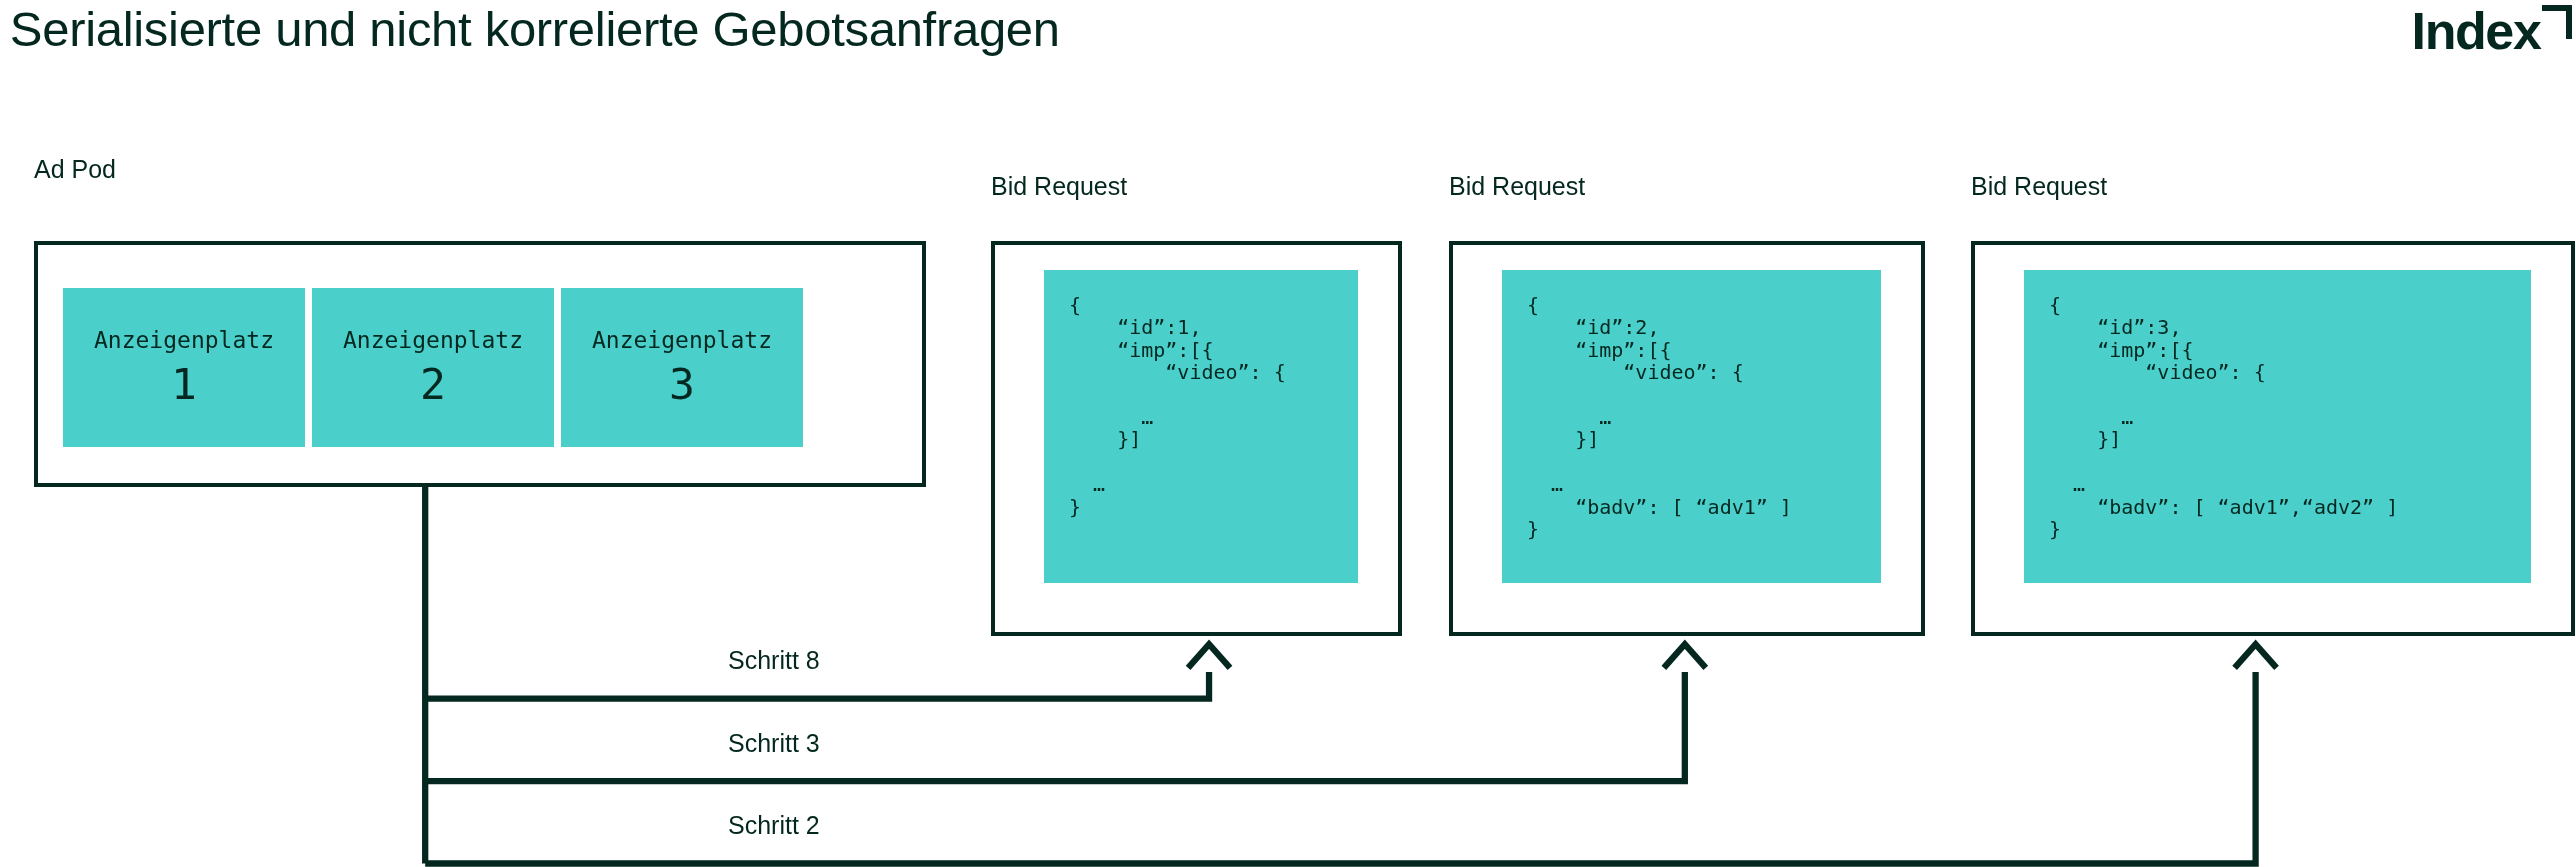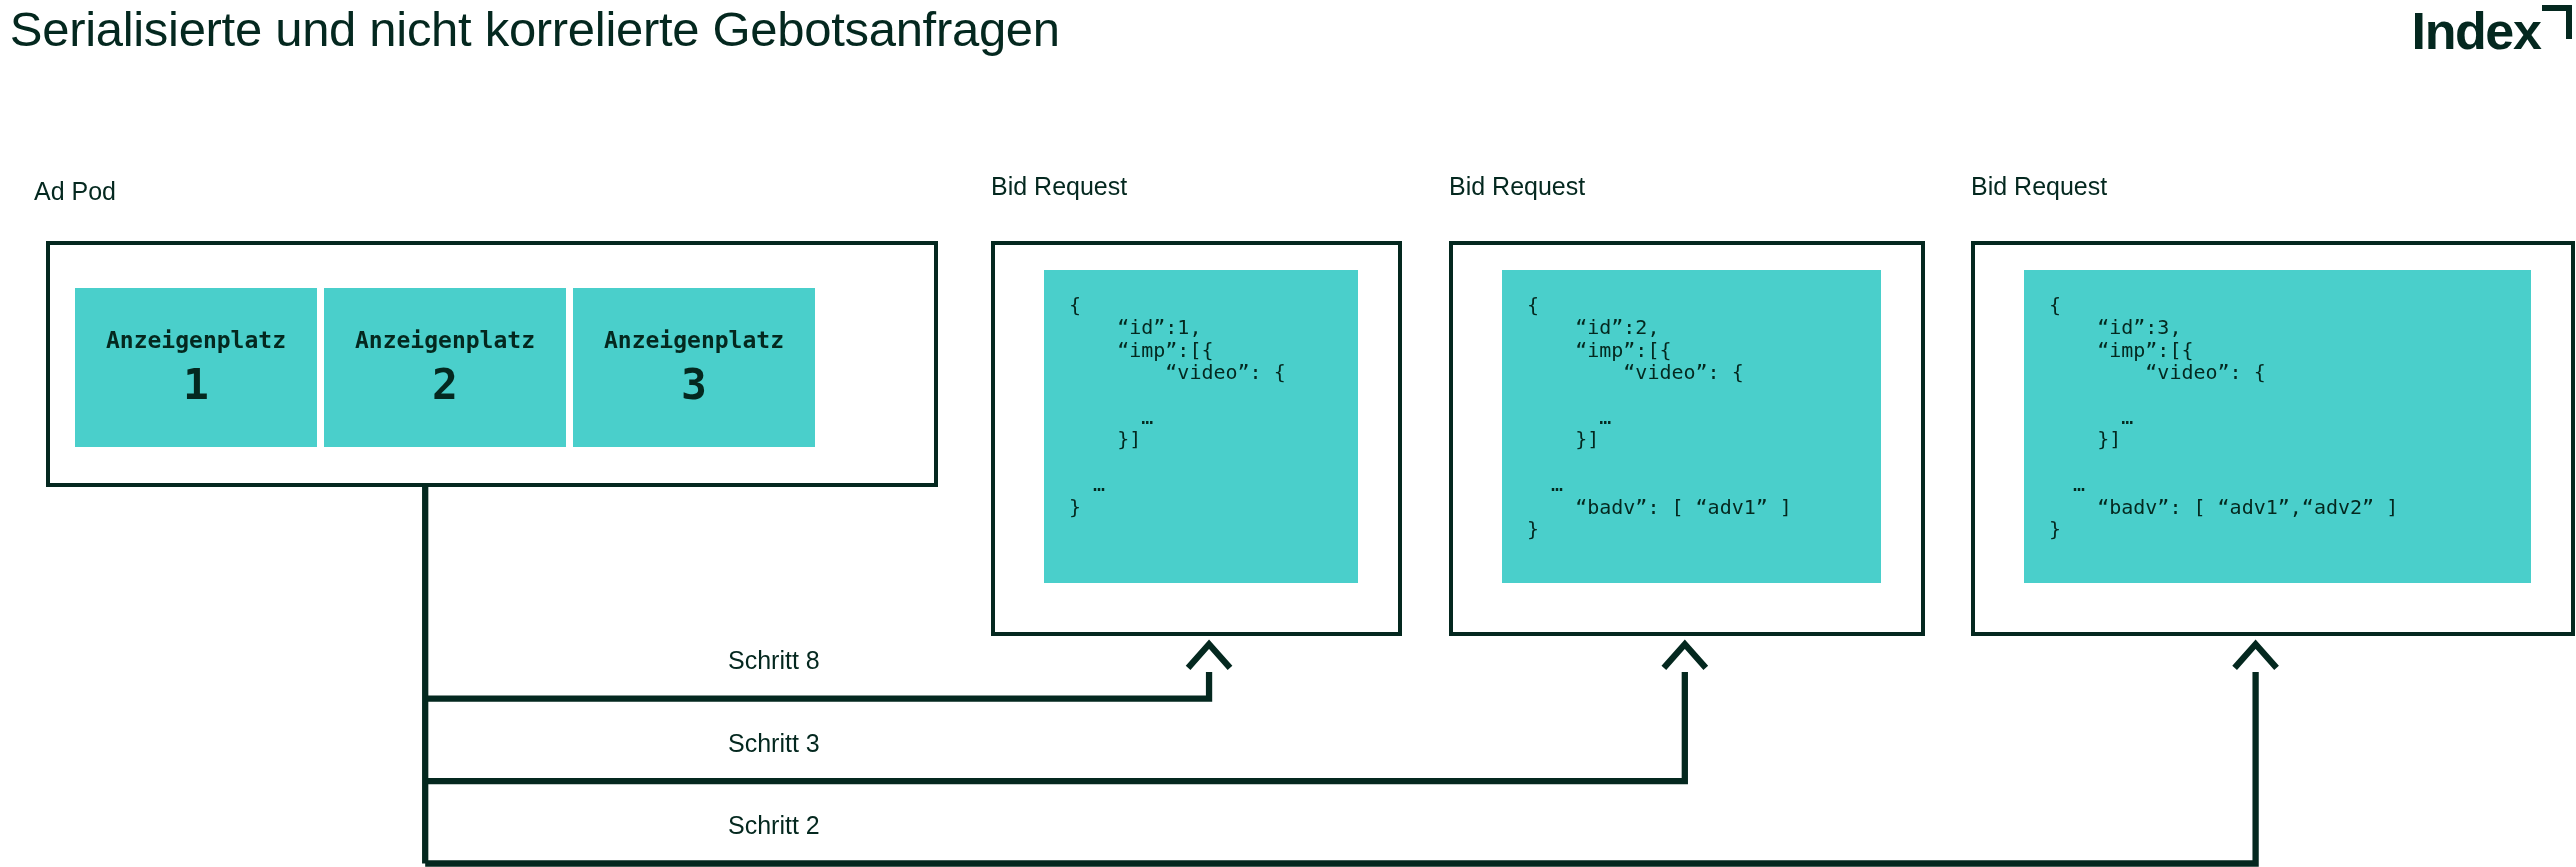--- a/index.html
+++ b/index.html
@@ -64,25 +64,24 @@
   
   .outline-box {
     position: absolute;
     border: 4.2px solid #04281f;
     background: #ffffff;
     box-sizing: border-box;
   }
 
   
   #ad-pod-box {
-    left: 46px;
+    left: 34px;
     top: 241px;
     width: 892px;
     height: 246px;
-    font-weight: bold;
   }
   .ad-slot {
     position: absolute;
     top: 43px;
     width: 242px;
     height: 159px;
     background: #4ACFCB;
     box-sizing: border-box;
     display: flex;
     flex-direction: column;
@@ -140,21 +139,21 @@
 </head>
 <body>
 
 <div id="page-title">Serialisierte und nicht korrelierte Gebotsanfragen</div>
 
 <div id="brand-logo">
   <span class="wordmark">Index</span>
   <span class="corner-mark"></span>
 </div>
 
-<div class="section-label" style="left:34px; top:176px;">Ad Pod</div>
+<div class="section-label" style="left:34px; top:154px;">Ad Pod</div>
 
 <div class="outline-box" id="ad-pod-box">
   <div class="ad-slot" style="left:25px;">
     <span class="slot-name">Anzeigenplatz</span>
     <span class="slot-number">1</span>
   </div>
   <div class="ad-slot" style="left:274px;">
     <span class="slot-name">Anzeigenplatz</span>
     <span class="slot-number">2</span>
   </div>

